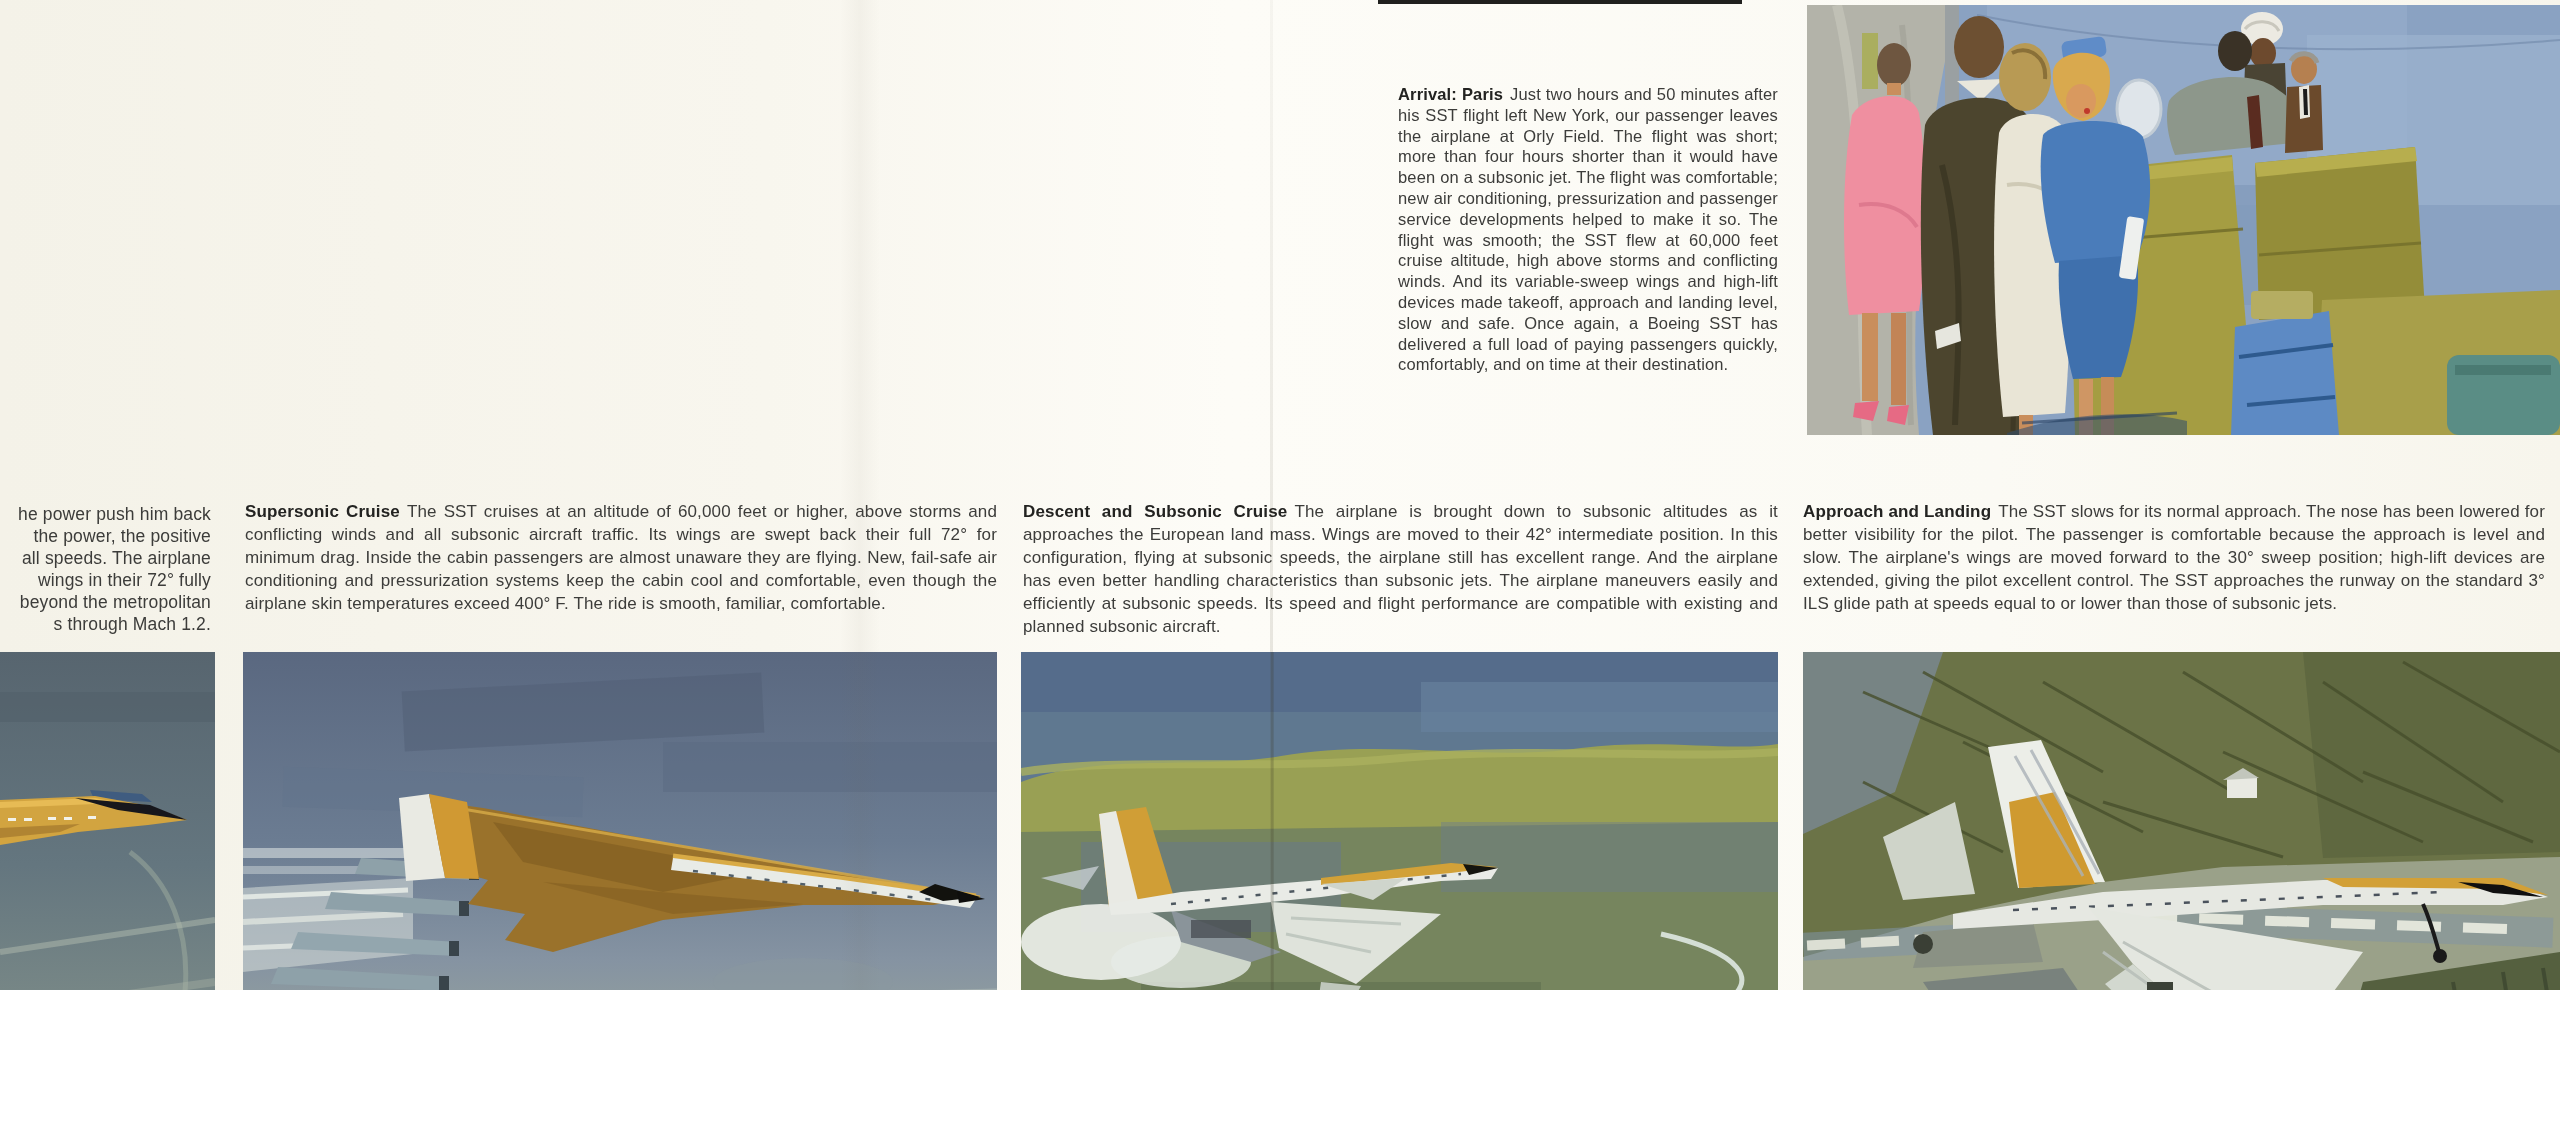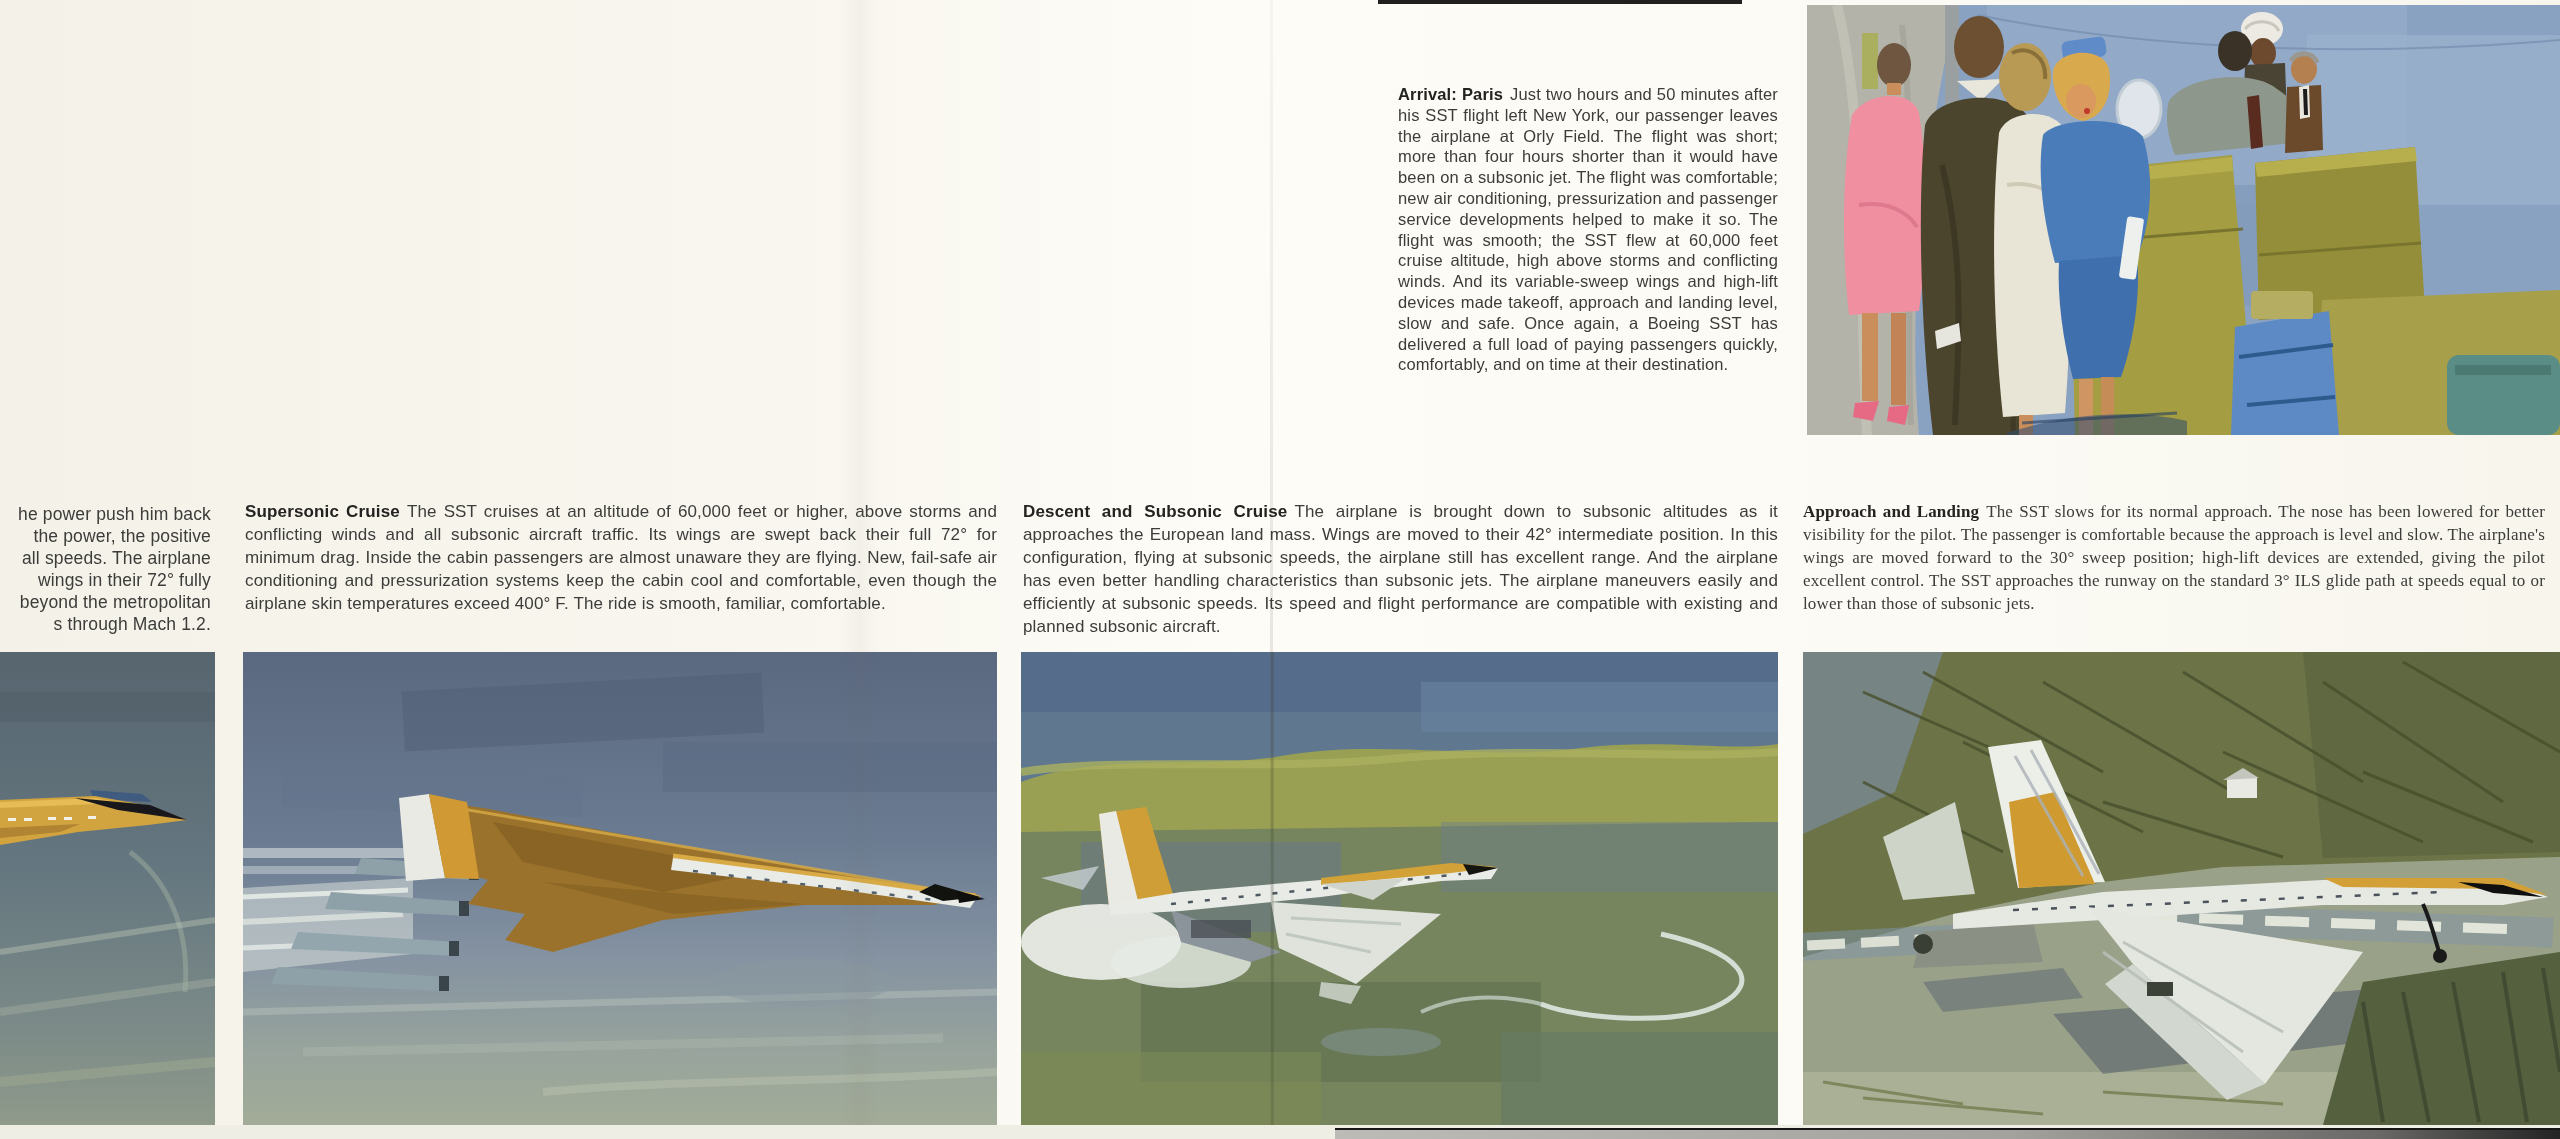--- a/index.html
+++ b/index.html
@@ -1,18 +1,18 @@
 <!DOCTYPE html>
 <html><head>
 <meta charset="utf-8">
 <style>
   html,body{margin:0;padding:0;}
   body{width:2560px;height:1139px;overflow:hidden;
        font-family:"Liberation Sans","DejaVu Sans",sans-serif;}
-  .page{position:relative;width:2560px;height:1139px;overflow:hidden;
+  .page{position:relative;width:2560px;height:990px;overflow:hidden;
         background:linear-gradient(90deg,#f4f2e8 0%,#f8f6ee 30%,#fdfcf7 48%,#fbfaf4 78%,#f7f5ec 100%);}
   .txt{position:absolute;color:#3c3c3a;text-align:justify;letter-spacing:.15px;}
   .txt .h{font-weight:700;color:#232321;margin-right:7px;}
   .cols{top:500px;font-size:17px;line-height:23px;}
   .arrival{font-size:16.5px;line-height:20.8px;}
   .partial{white-space:pre-line;text-align:right;}
   .fig{position:absolute;overflow:hidden;}
   .fig svg{display:block;width:100%;height:100%;}
   .crease{position:absolute;top:0;height:1139px;width:3px;pointer-events:none;
           background:linear-gradient(180deg,rgba(70,62,40,.04),rgba(70,62,40,.12) 60%,rgba(70,62,40,.06));}
@@ -41,21 +41,21 @@
 s through Mach 1.2.</div>
 
   <div class="txt cols" style="left:245px;top:500px;width:752px;">
     <span class="h">Supersonic Cruise</span><span>The SST cruises at an altitude of 60,000 feet or higher, above storms and conflicting winds and all subsonic aircraft traffic. Its wings are swept back their full 72° for minimum drag. Inside the cabin passengers are almost unaware they are flying. New, fail-safe air conditioning and pressurization systems keep the cabin cool and comfortable, even though the airplane skin temperatures exceed 400° F. The ride is smooth, familiar, comfortable.</span>
   </div>
 
   <div class="txt cols" style="left:1023px;top:500px;width:755px;">
     <span class="h">Descent and Subsonic Cruise</span><span>The airplane is brought down to subsonic altitudes as it approaches the European land mass. Wings are moved to their 42° intermediate position. In this configuration, flying at subsonic speeds, the airplane still has excellent range. And the airplane has even better handling characteristics than subsonic jets. The airplane maneuvers easily and efficiently at subsonic speeds. Its speed and flight performance are compatible with existing and planned subsonic aircraft.</span>
   </div>
 
-  <div class="txt cols" style="left:1803px;top:500px;width:742px;font-family:Liberation Serif, serif;">
+  <div class="txt cols" style="left:1803px;top:500px;width:742px;">
     <span class="h">Approach and Landing</span><span>The SST slows for its normal approach. The nose has been lowered for better visibility for the pilot. The passenger is comfortable because the approach is level and slow. The airplane's wings are moved forward to the 30° sweep position; high-lift devices are extended, giving the pilot excellent control. The SST approaches the runway on the standard 3° ILS glide path at speeds equal to or lower than those of subsonic jets.</span>
   </div>
 
   <div class="fig" style="left:1807px;top:5px;width:753px;height:430px;">
     <svg viewBox="0 0 753 430" preserveAspectRatio="none">
       <g>
         <rect x="0" y="0" width="753" height="430" fill="#8aa2c2"></rect>
         <rect x="180" y="0" width="420" height="200" fill="#93abc9" opacity=".8"></rect>
         <rect x="500" y="30" width="253" height="170" fill="#9db3cf" opacity=".7"></rect>
         <rect x="240" y="180" width="300" height="120" fill="#7e97b8" opacity=".6"></rect>

